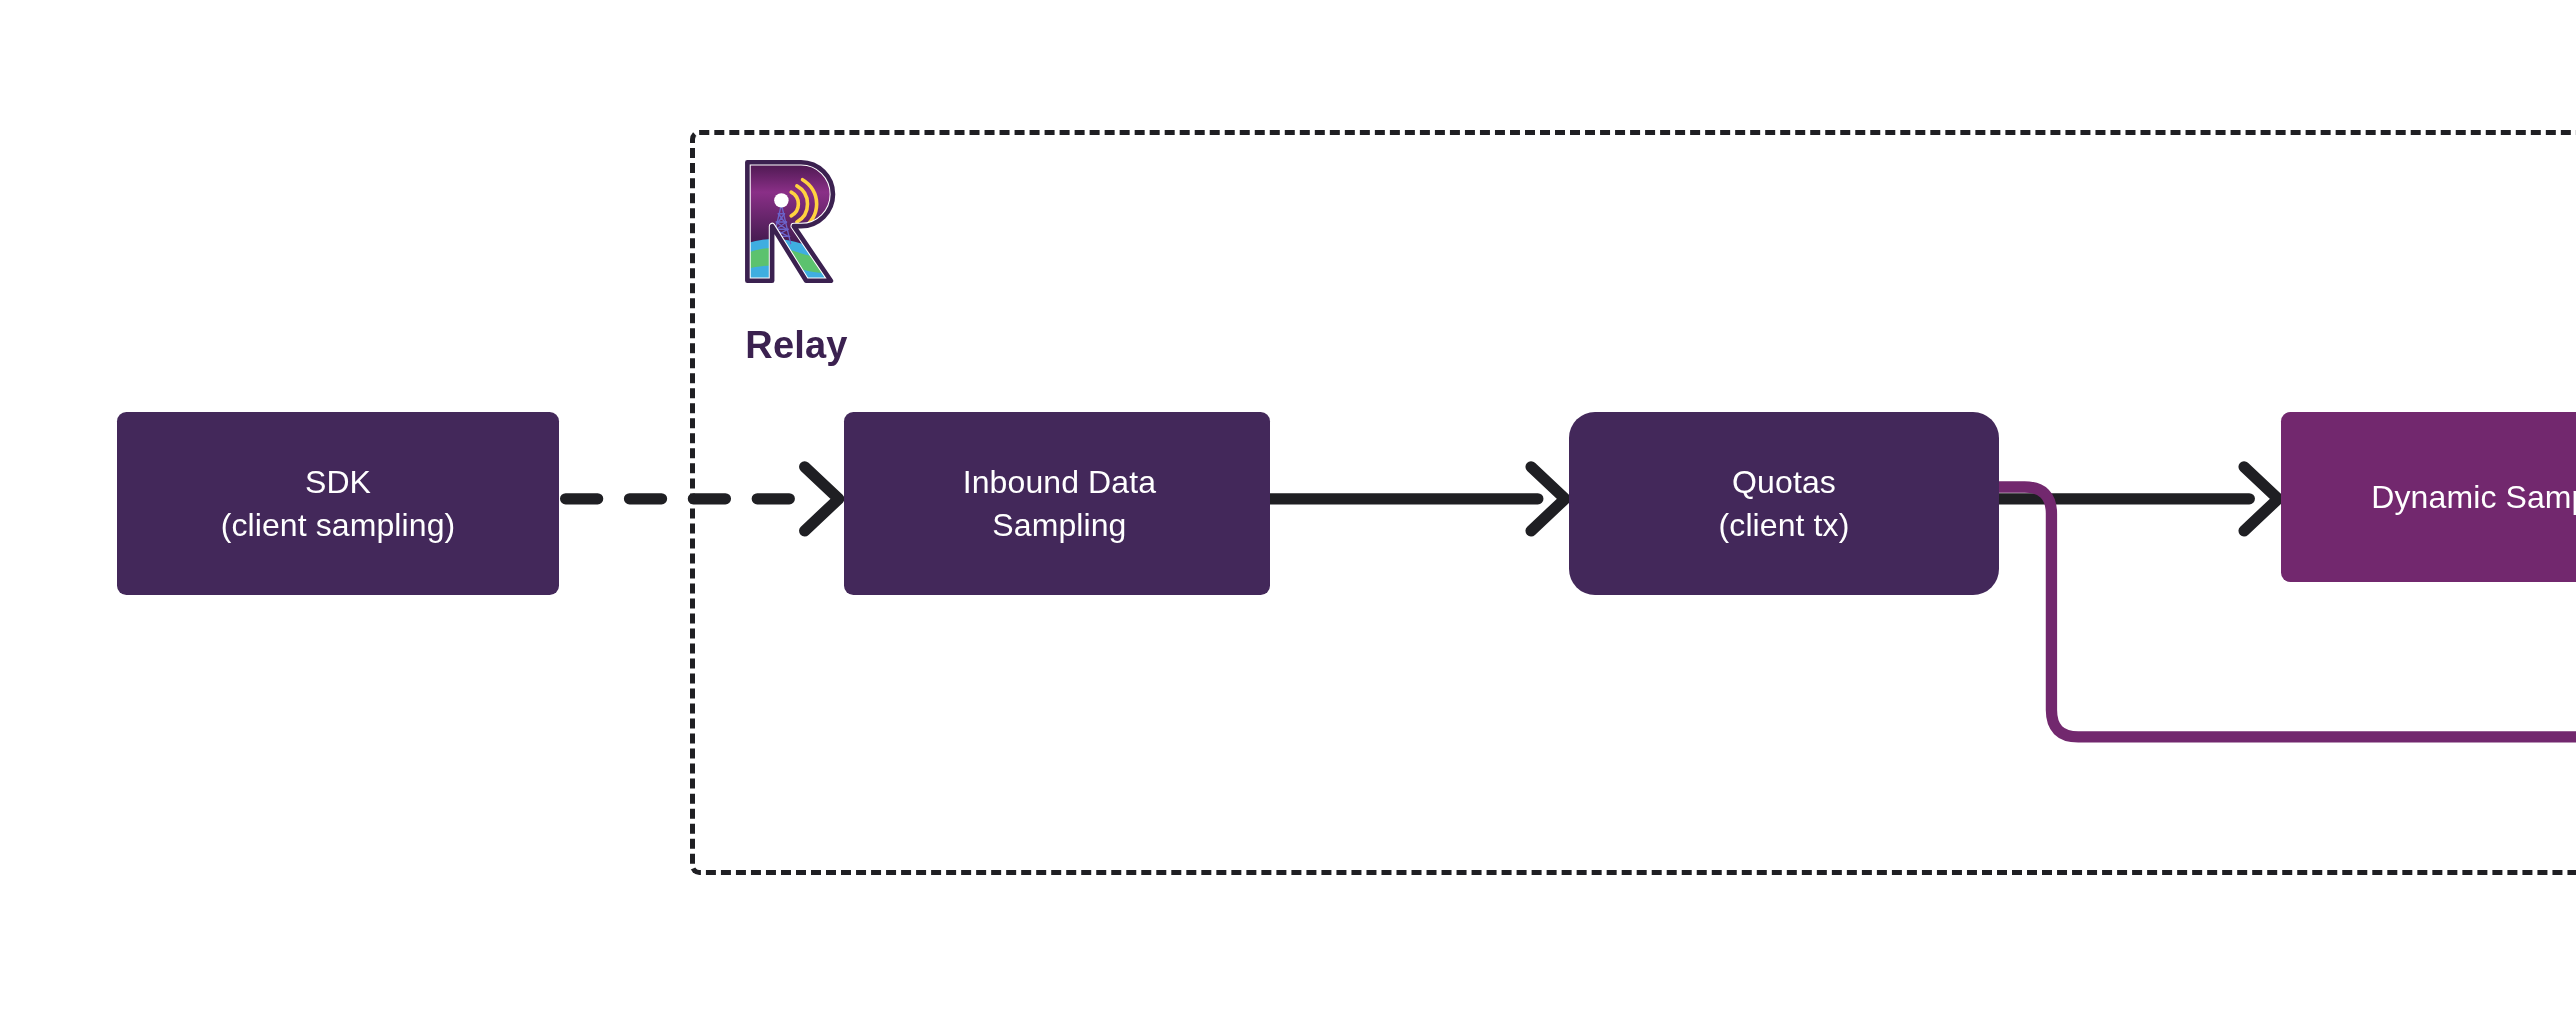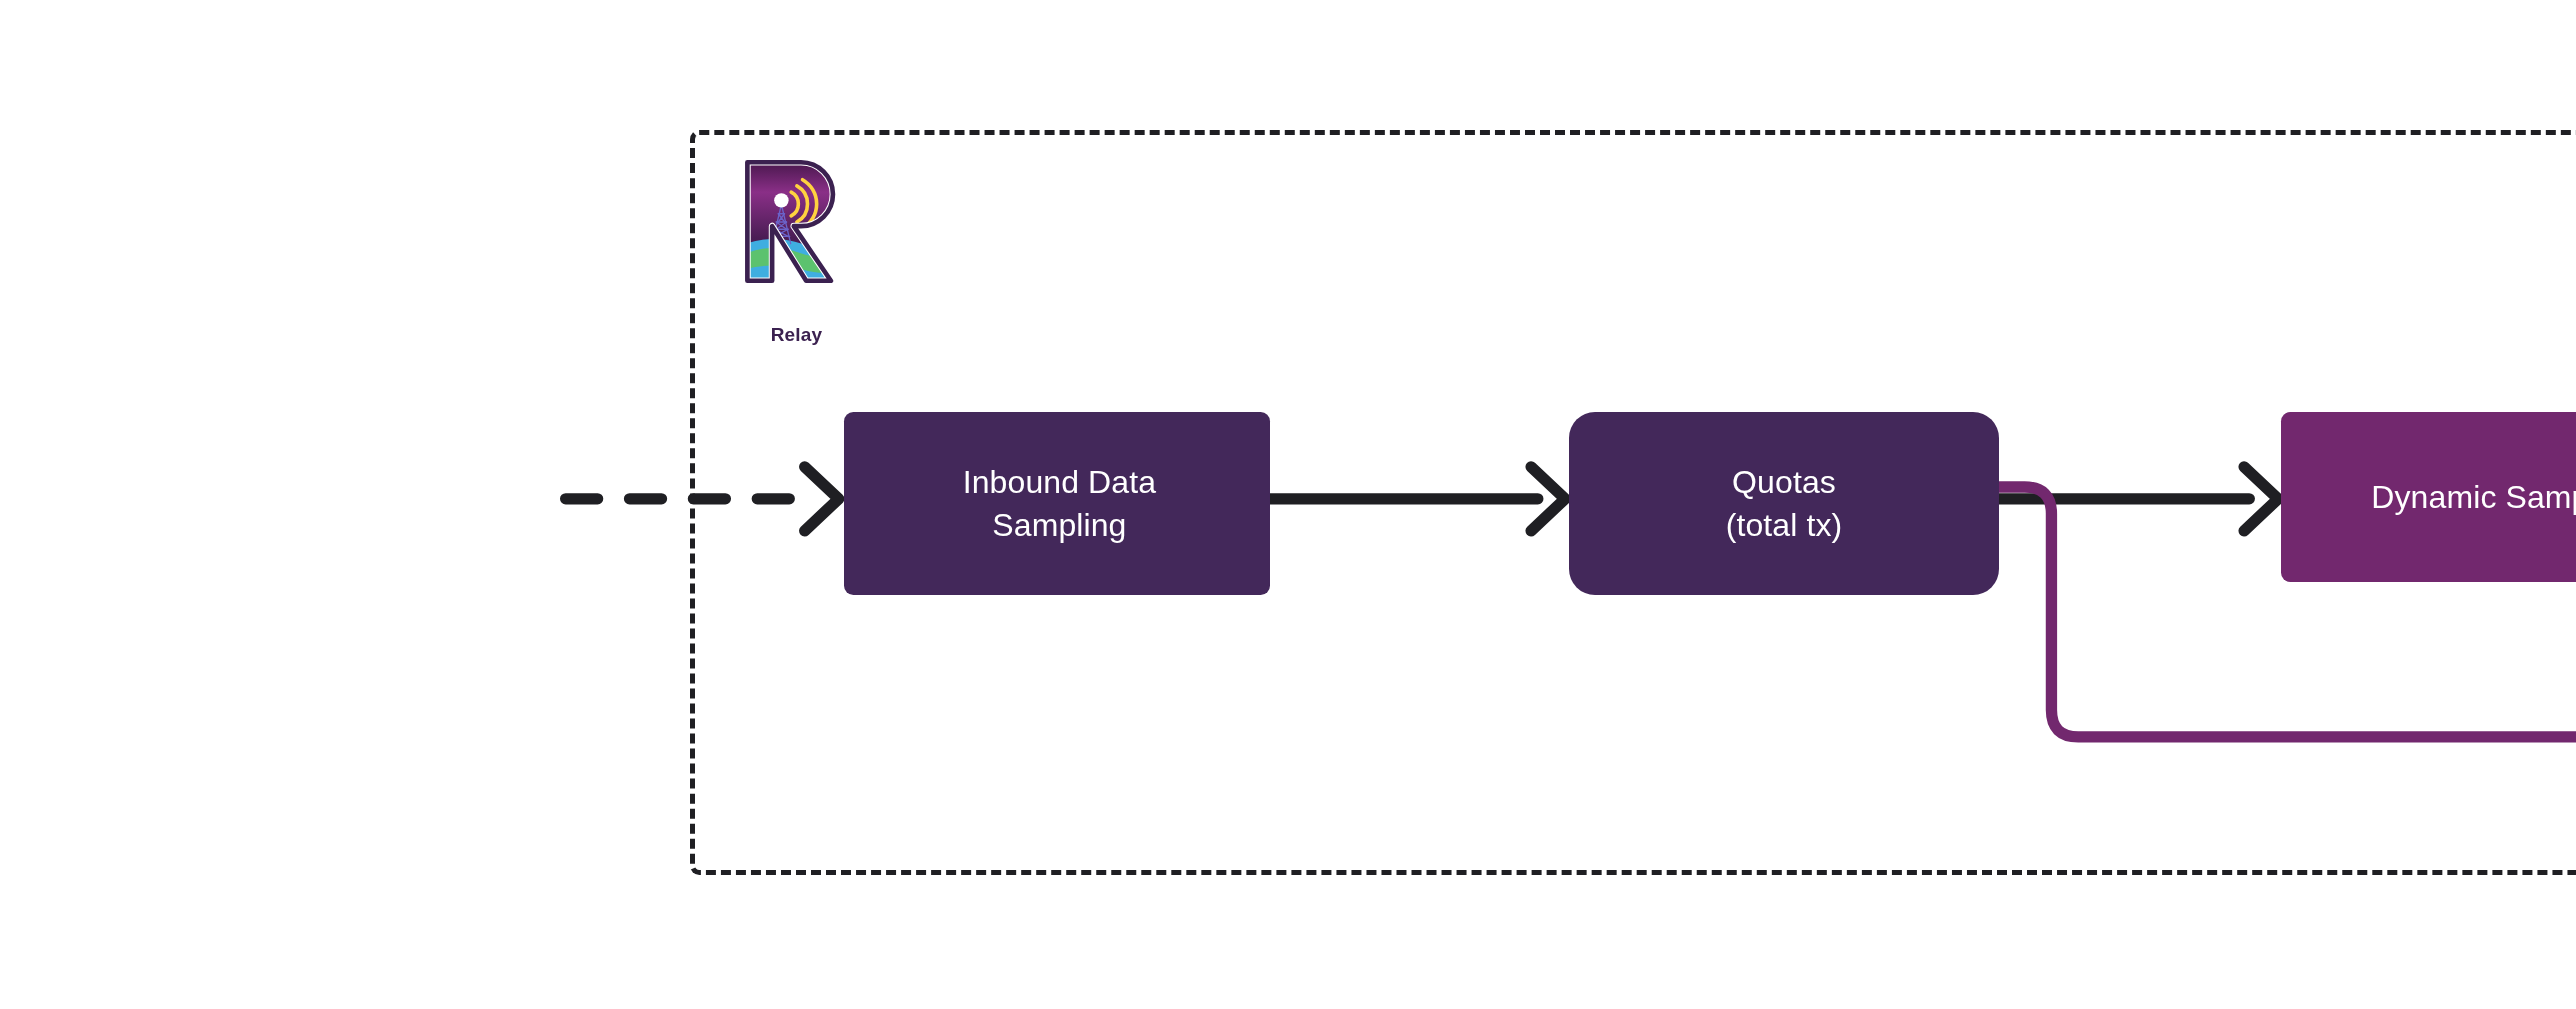--- a/index.html
+++ b/index.html
@@ -49,21 +49,21 @@
     position:absolute;
     left:740px;top:155px;
     width:106px;height:133px;
   }
   .relay-caption{
     position:absolute;
     left:719px;top:324px;
     width:155px;
     text-align:center;
     color:#3B2150;
-    font-size:19px;
+    font-size:38px;
     font-weight:bold;
     letter-spacing:0.2px;
   }
   
   .metrics-label{
     position:absolute;
     left:2421px;top:655px;
     width:773px;
     text-align:center;
     color:#72286E;
@@ -154,29 +154,33 @@
         <path d="M110 60 A40 40 0 0 1 110 130"></path>
         <path d="M121 48 A54 54 0 0 1 121 142"></path>
       </g>
     </g>
 
     <path d="M14 14 H118 A62 62 0 0 1 118 138 H104 L176 244 H128 L62 138 H62 V244 H14 Z" fill="none" stroke="#ffffff" stroke-width="13" stroke-linejoin="round"></path>
     <path d="M14 14 H118 A62 62 0 0 1 118 138 H104 L176 244 H128 L62 138 H62 V244 H14 Z" fill="none" stroke="#3B2150" stroke-width="9" stroke-linejoin="round"></path>
   </svg>
   <div class="relay-caption">Relay</div>
 
+  <div class="node node-sdk">
+    <span>SDK</span>
+    <span class="l2">(client sampling)</span>
+  </div>
 
   <div class="node node-idf">
     <span>Inbound Data</span>
     <span class="l2">Sampling</span>
   </div>
 
   <div class="node node-quotas">
     <span>Quotas</span>
-    <span class="l2">(total tx)</span>
+    <span class="l2">(client tx)</span>
   </div>
 
   <div class="node node-ds">
     <span>Dynamic Sampling</span>
   </div>
 
   <div class="metrics-label">Total Transactions (aka metrics)</div>
 
 </div>
 

